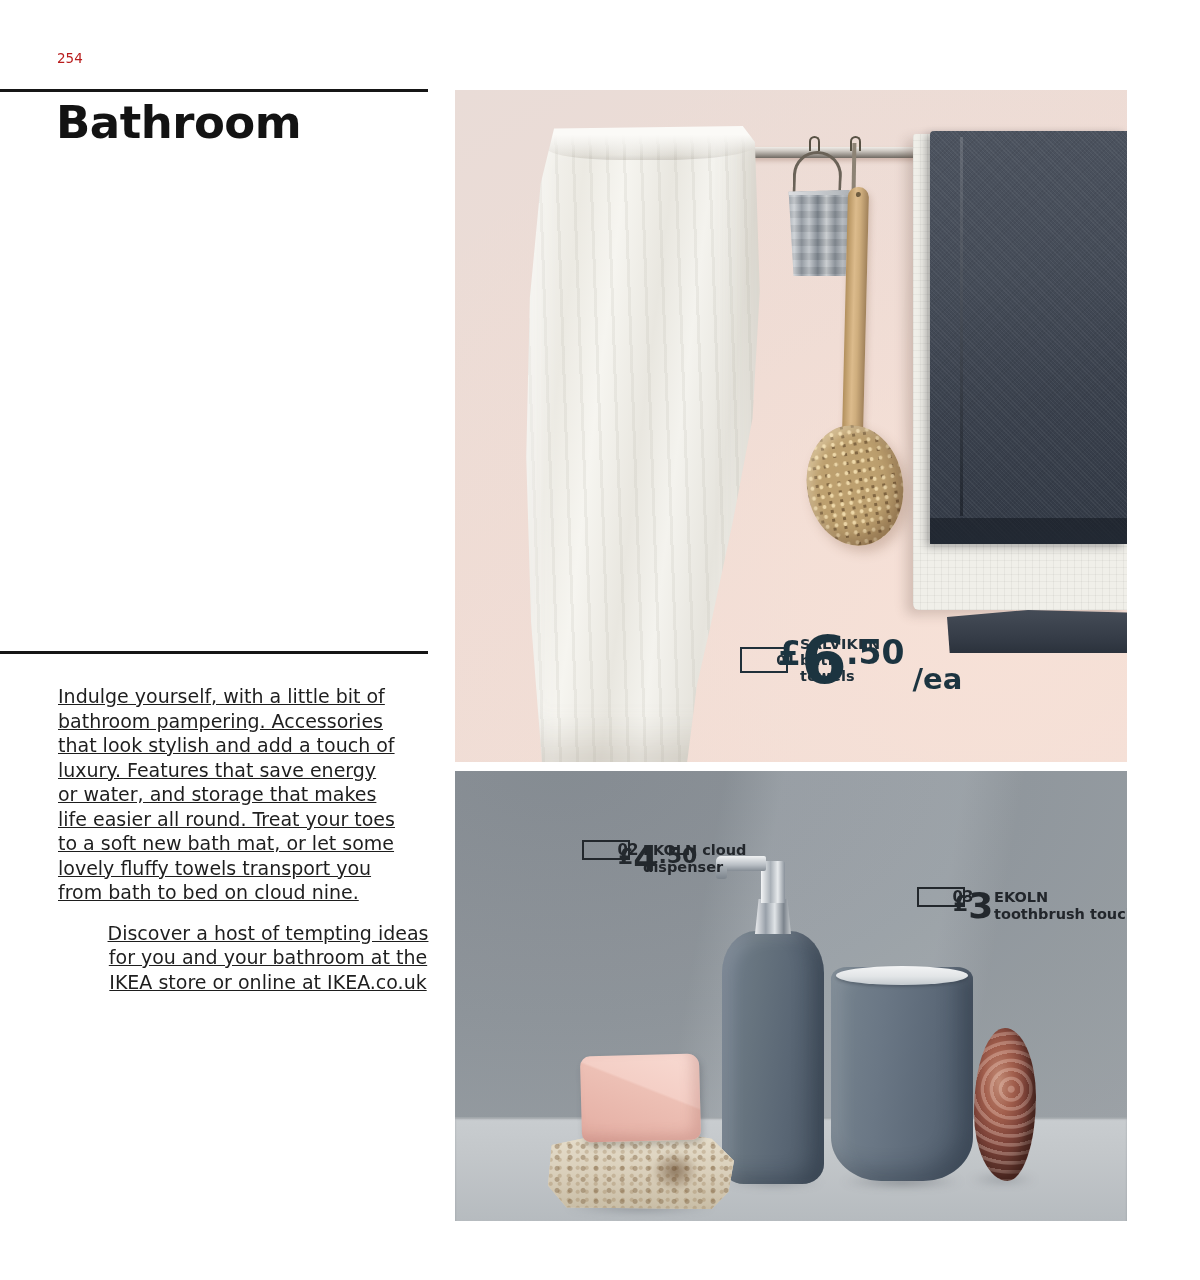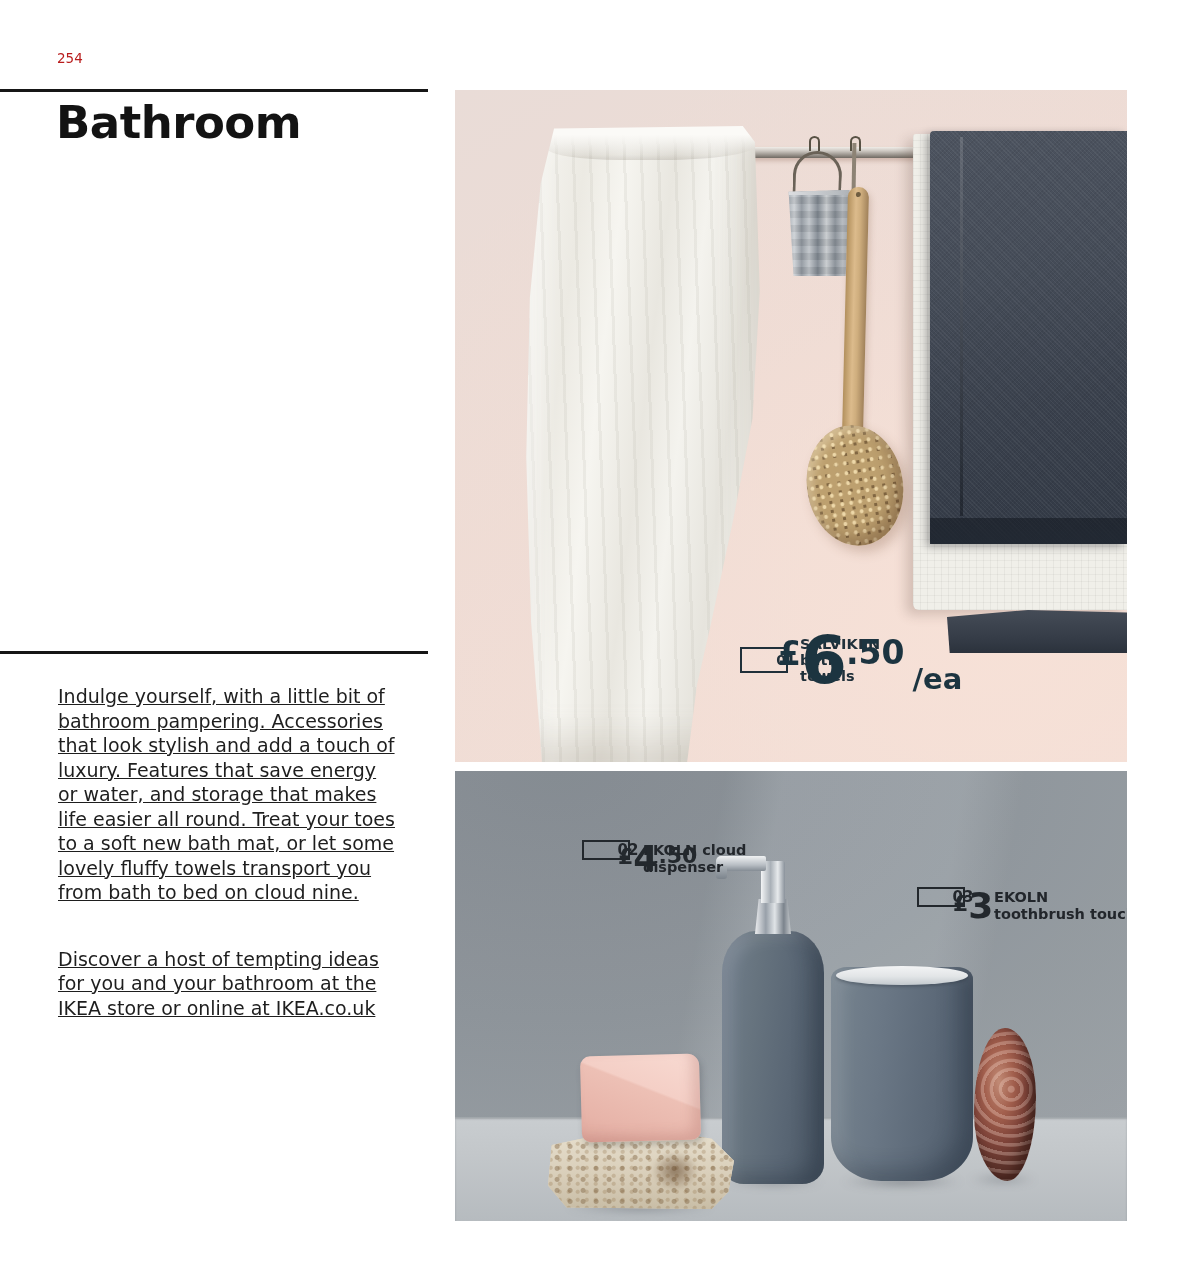--- a/index.html
+++ b/index.html
@@ -9,21 +9,21 @@
   
   .page-number { position:absolute; left:57px; top:50px; font-size:13.5px; color:#b91c1c; }
   .rule { position:absolute; left:0; width:428px; height:3px; background:#161616; }
   .rule-top { top:89px; }
   .rule-mid { top:651px; }
   .heading { position:absolute; left:56px; top:96px; font-size:45px; font-weight:bold;
              letter-spacing:-0.5px; color:#131313; }
   .intro { position:absolute; left:58px; top:684px; width:420px; font-size:19px;
            line-height:24.5px; color:#1e1e1e; }
   .intro p { white-space:pre-line;text-decoration:underline; }
-  .intro p + p { margin-top:42px; }
+  .intro p + p { margin-top:16px;text-align:center; }
 
   
   .photo { position:absolute; overflow:hidden; }
   .photo-top { left:455px; top:90px; width:672px; height:672px; }
   .photo-bottom { left:455px; top:771px; width:672px; height:450px; }
   .photo div { position:absolute; }
 
   
   .pt-wall { inset:0;
     background:

